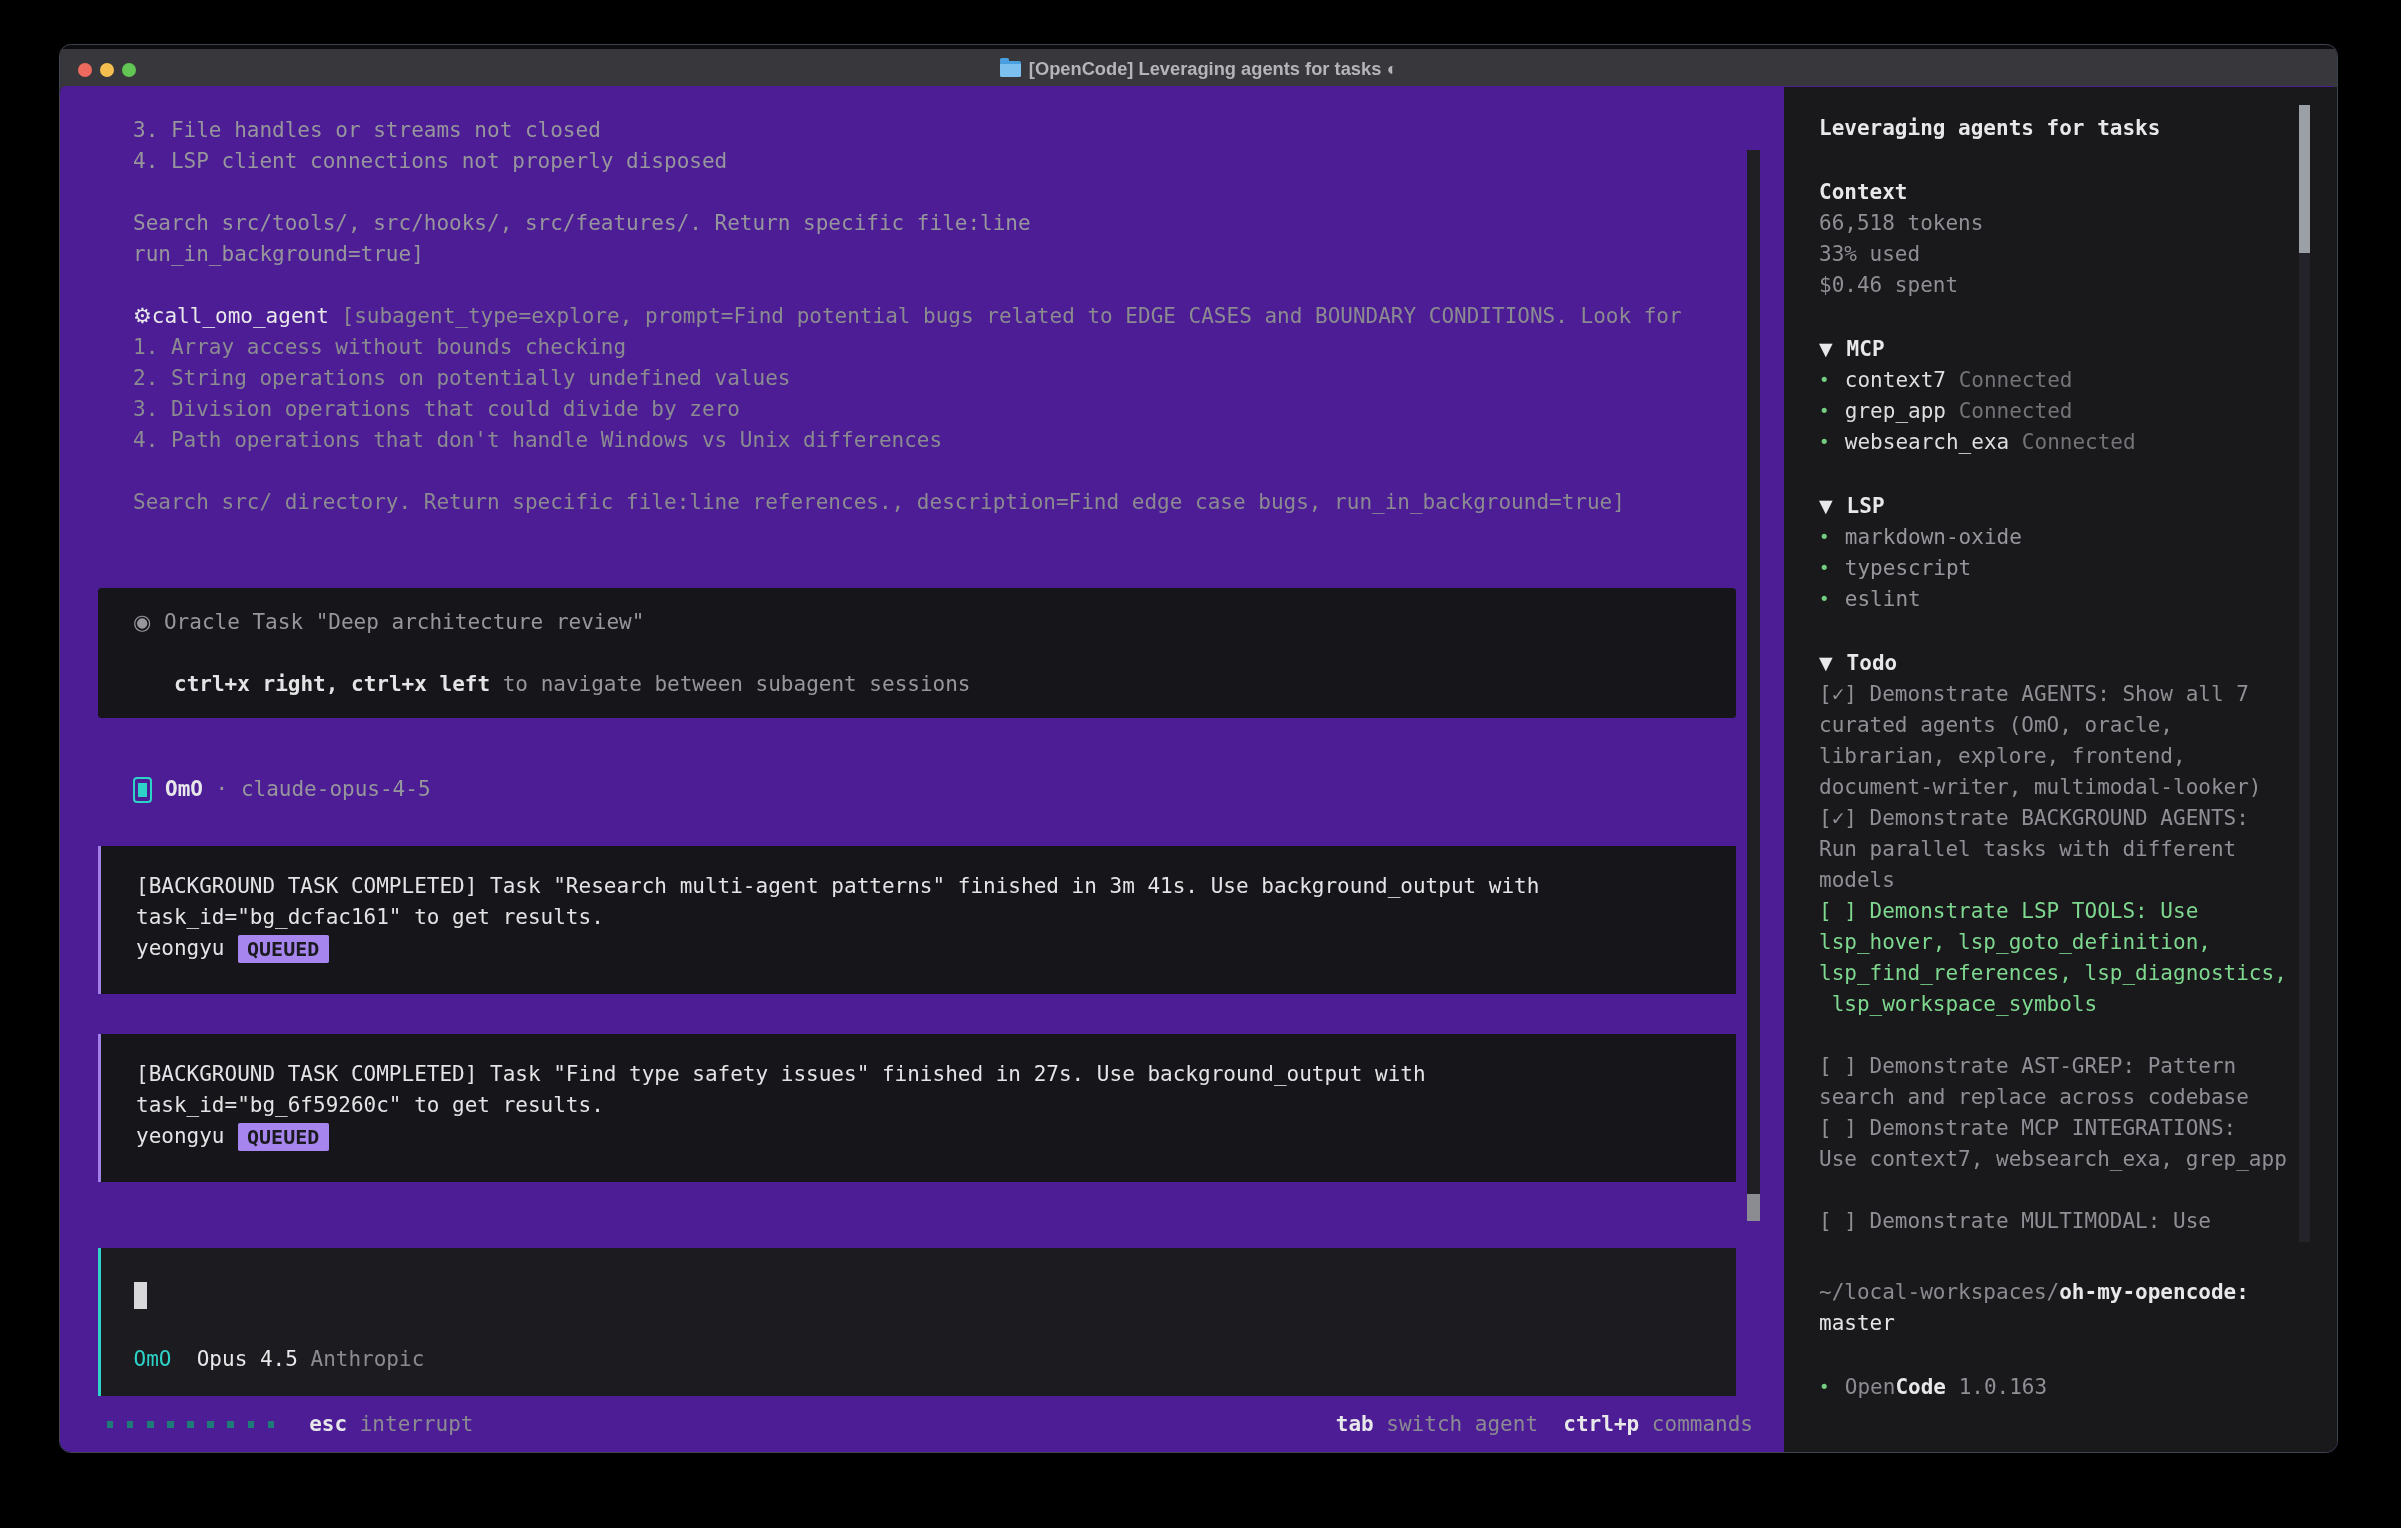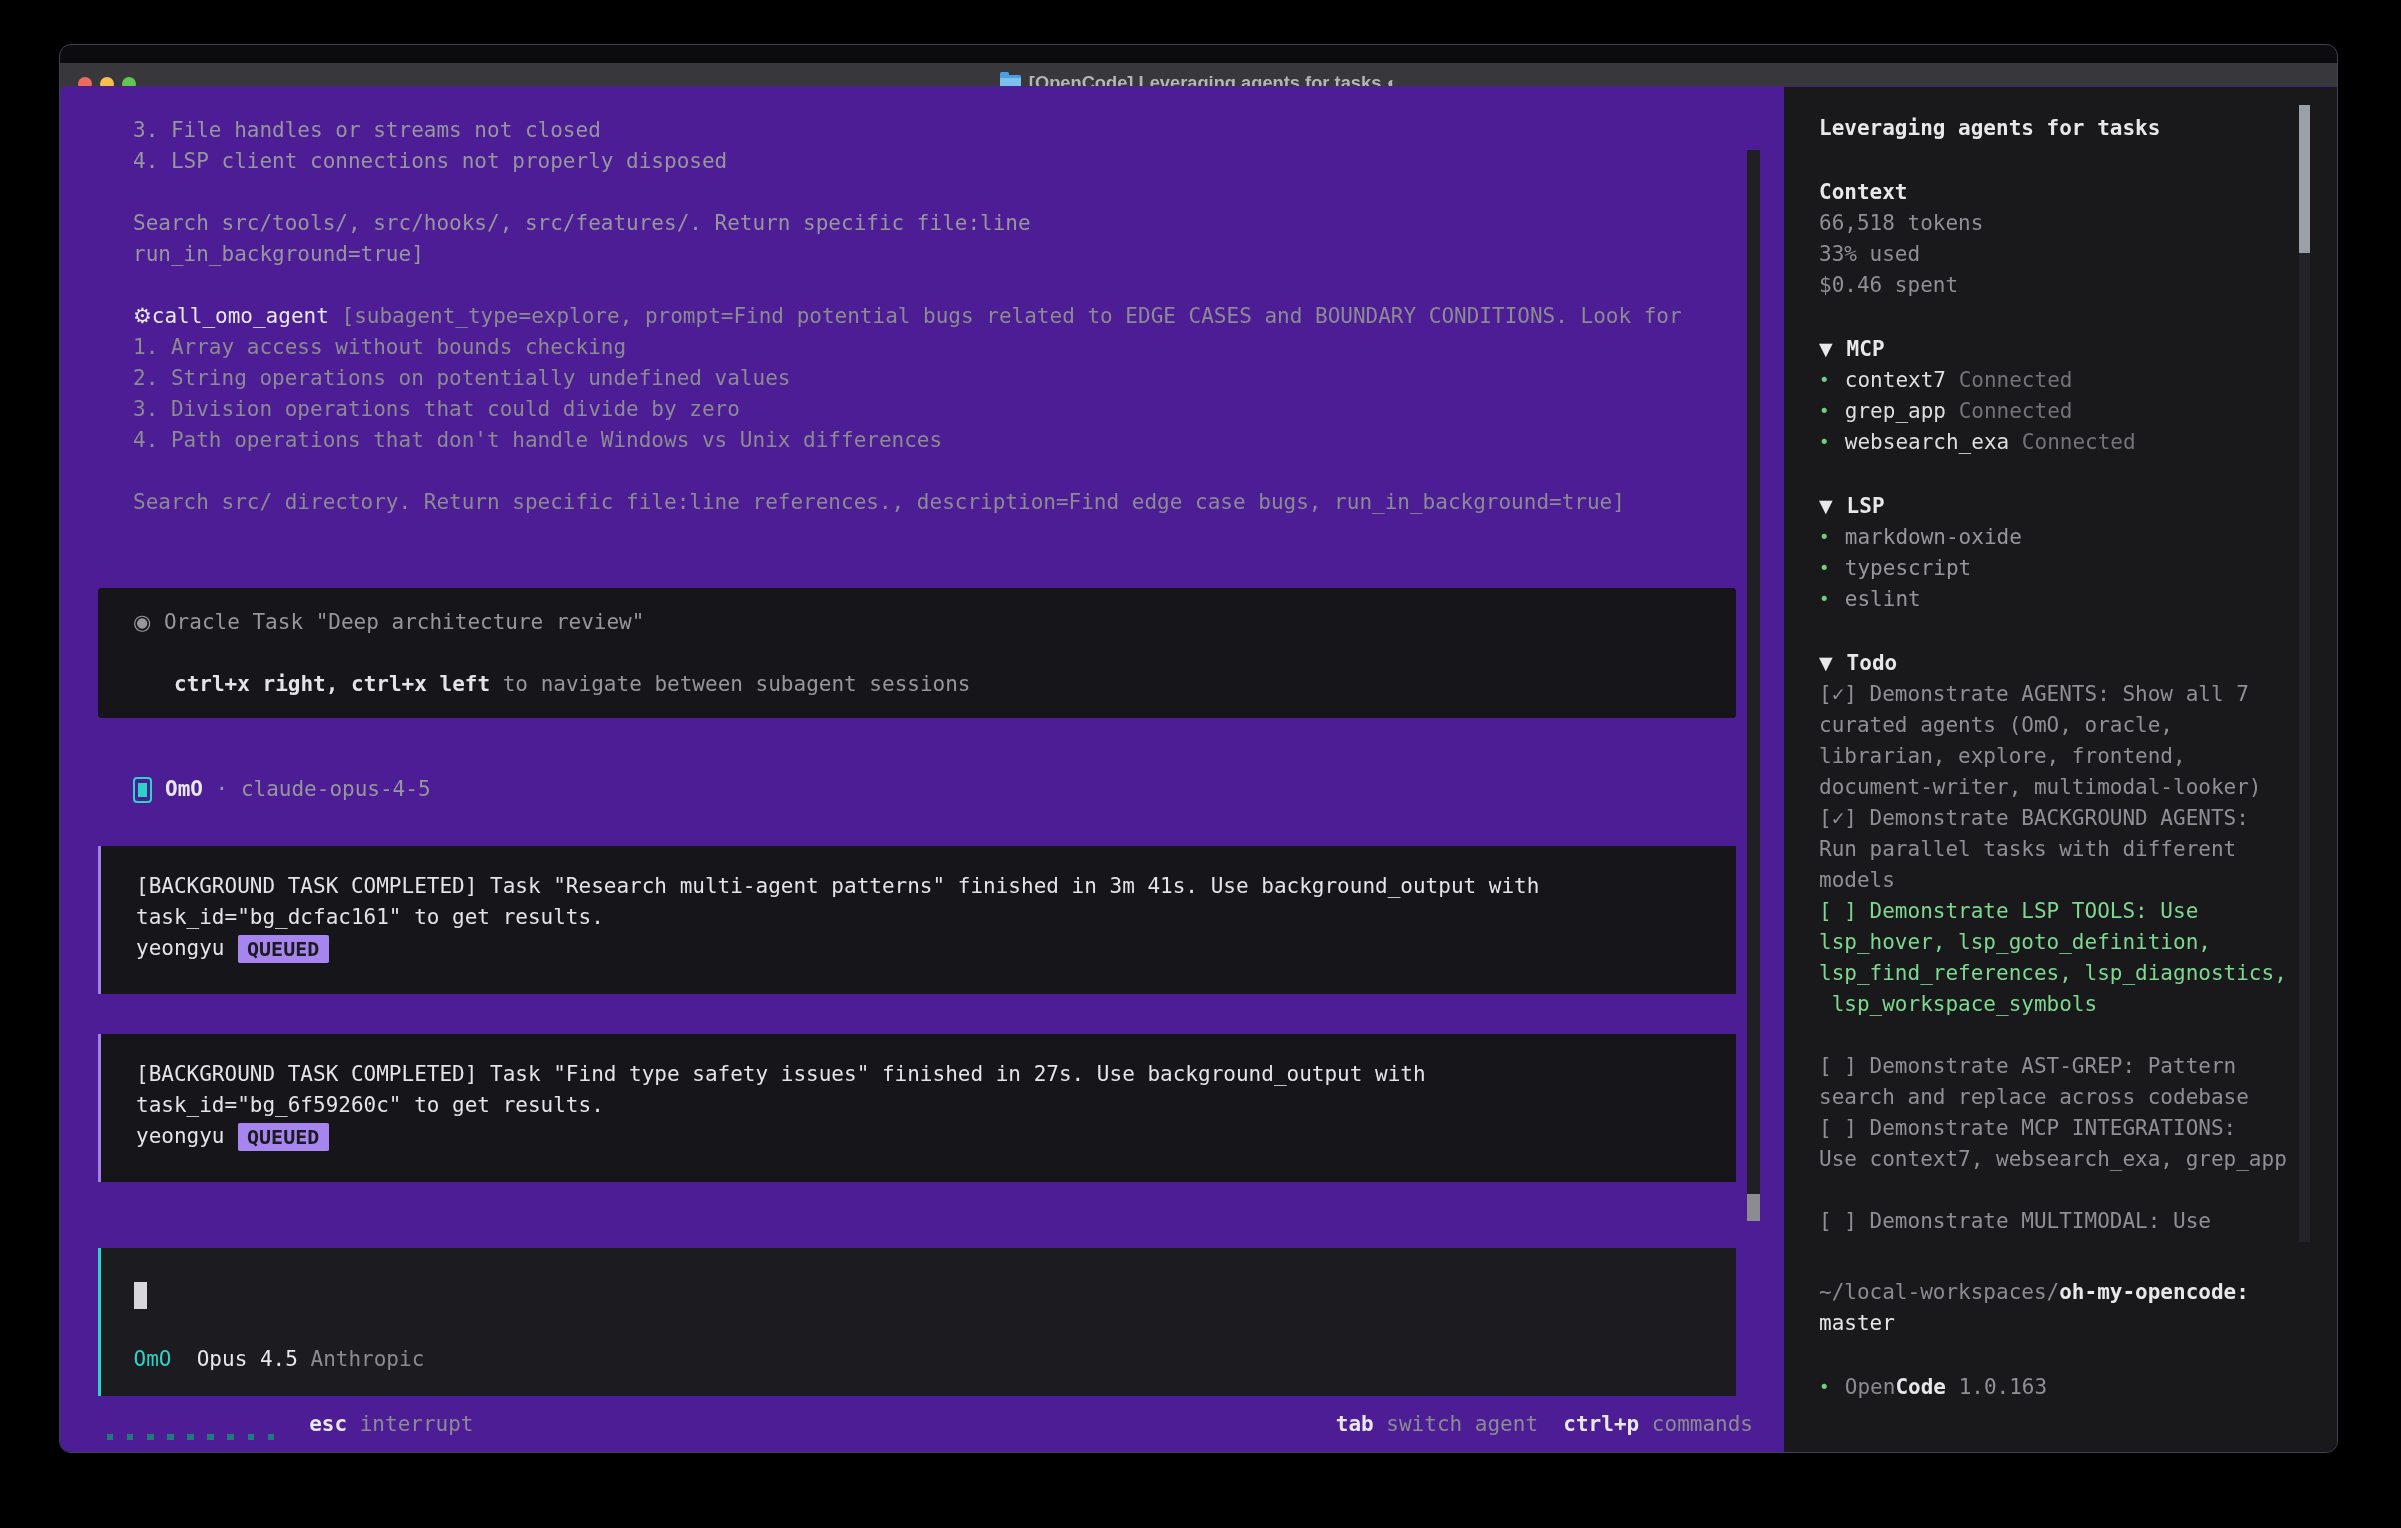--- a/index.html
+++ b/index.html
@@ -6,21 +6,21 @@
   html,body { width:2401px; height:1528px; background:#000; overflow:hidden; }
   body { font-family:"DejaVu Sans Mono", monospace; }
 
   
   .window {
     position:absolute; left:59px; top:44px; width:2279px; height:1409px;
     background:#0c0c0e; border:1.8px solid #3d4450; border-radius:11.8px;
     overflow:hidden;
   }
   .titlebar {
-    position:absolute; left:0; top:18px; right:0; height:41px;
+    position:absolute; left:0; top:4px; right:0; height:41px;
     background:#38383c; border-bottom:1.2px solid #232326;
     display:flex; align-items:center; justify-content:center;
   }
   .traffic { position:absolute; left:17.7px; top:0; height:41px; display:flex; align-items:center; gap:8.3px; }
   .tl { width:14px; height:14px; border-radius:50%; }
   .tl.red{ background:#ee6a5f; } .tl.yellow{ background:#f5bf4f; } .tl.green{ background:#62c554; }
   .title-wrap { display:flex; align-items:center; gap:8.3px; }
   .folder-icon { position:relative; width:21px; height:15.4px; background:#4a9fe0; border-radius:1.8px; }
   .folder-icon::before { content:""; position:absolute; left:0; top:-3.5px; width:9.5px; height:4.7px; background:#4a9fe0; border-radius:1.8px 1.8px 0 0; }
   .folder-icon::after { content:""; position:absolute; left:0; top:2.4px; right:0; bottom:0; background:#7cc0ef; border-radius:0 0 1.8px 1.8px; }
@@ -67,21 +67,21 @@
 
   
   .input-box {
     position:absolute; left:38px; top:1162px; width:1638px; height:148px;
     background:#1c1c20; border-left:3.5px solid #2ed3c8; padding:34px 0 0 32.5px;
   }
   .cursor { width:13px; height:27px; background:#d8d8da; }
   .input-meta { position:absolute; left:32.5px; bottom:21px; display:flex; gap:0; }
 
   
-  .statusbar { position:absolute; left:38px; top:1323px; width:1655px; height:31px; display:flex; align-items:flex-end; }
+  .statusbar { position:absolute; left:38px; top:1323px; width:1655px; height:31px; display:flex; align-items:center; }
   .spinner { display:flex; gap:13.6px; margin-left:8.9px; margin-right:35px; }
   .spin-dot { width:6.5px; height:6.5px; background:#1e7b78; }
   .status-right { margin-left:auto; display:flex; }
 
   
   .main-scrollbar { position:absolute; left:1687px; top:64px; width:13px; height:1071px; background:#202024; }
   .main-scroll-thumb { position:absolute; left:0; bottom:0; width:13px; height:26.6px; background:#8b8b92; }
 
   
   .sb-line { min-height:31px; line-height:31px; font-size:21px; white-space:pre; color:#8f8f95; }

